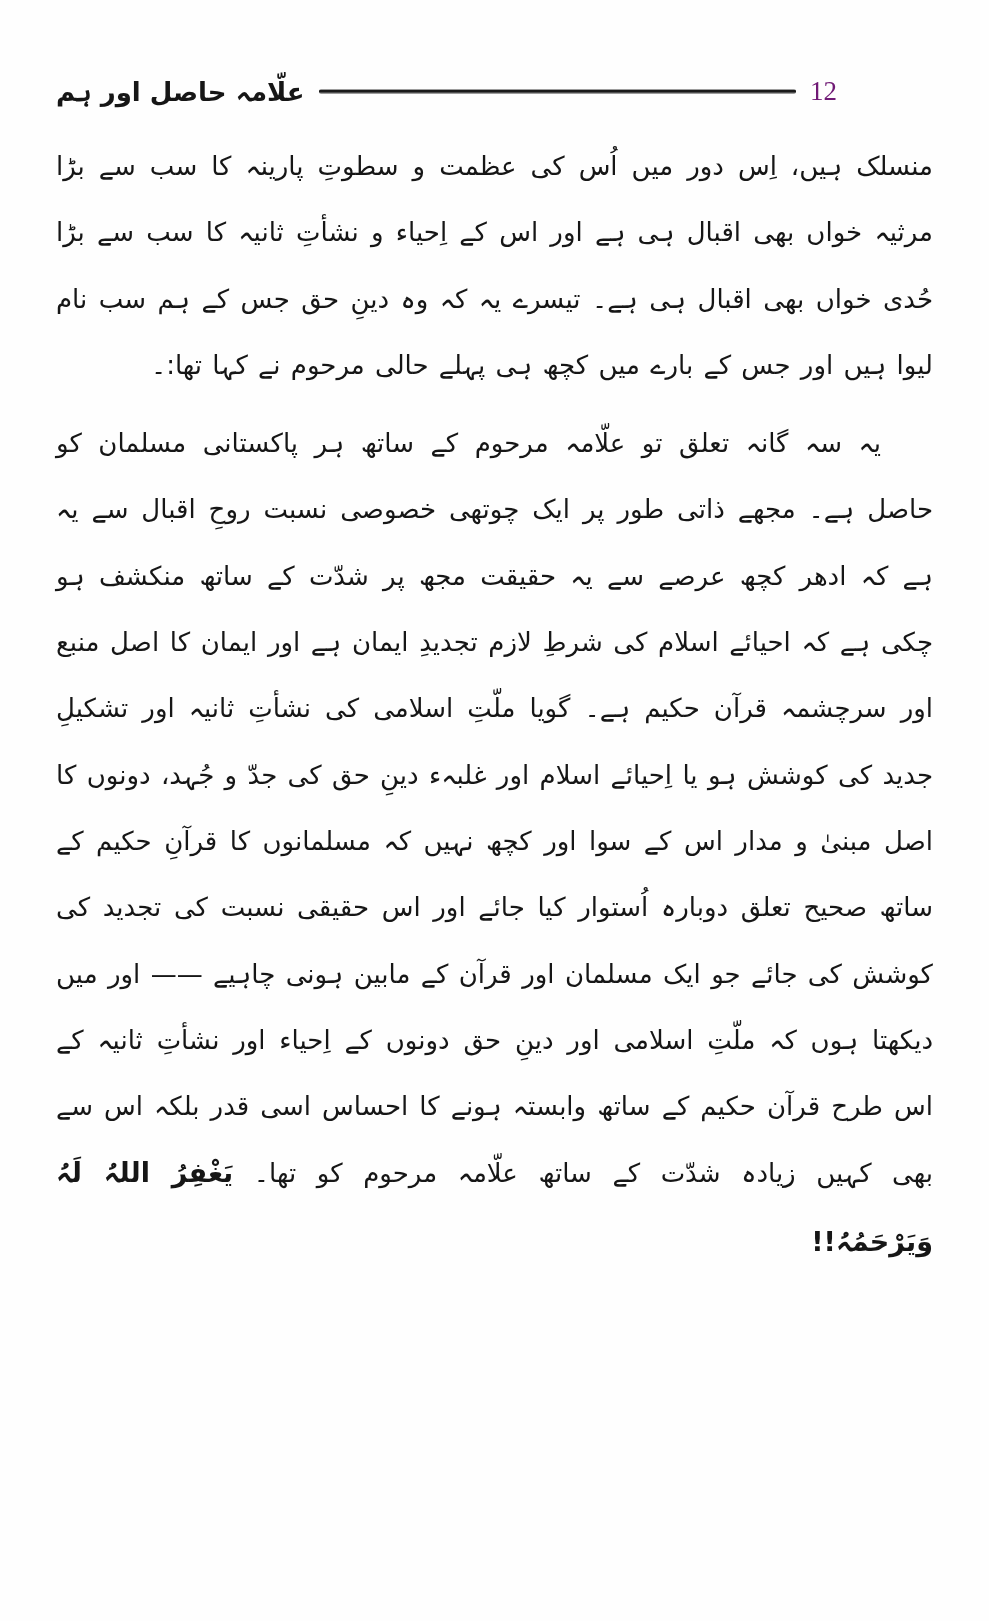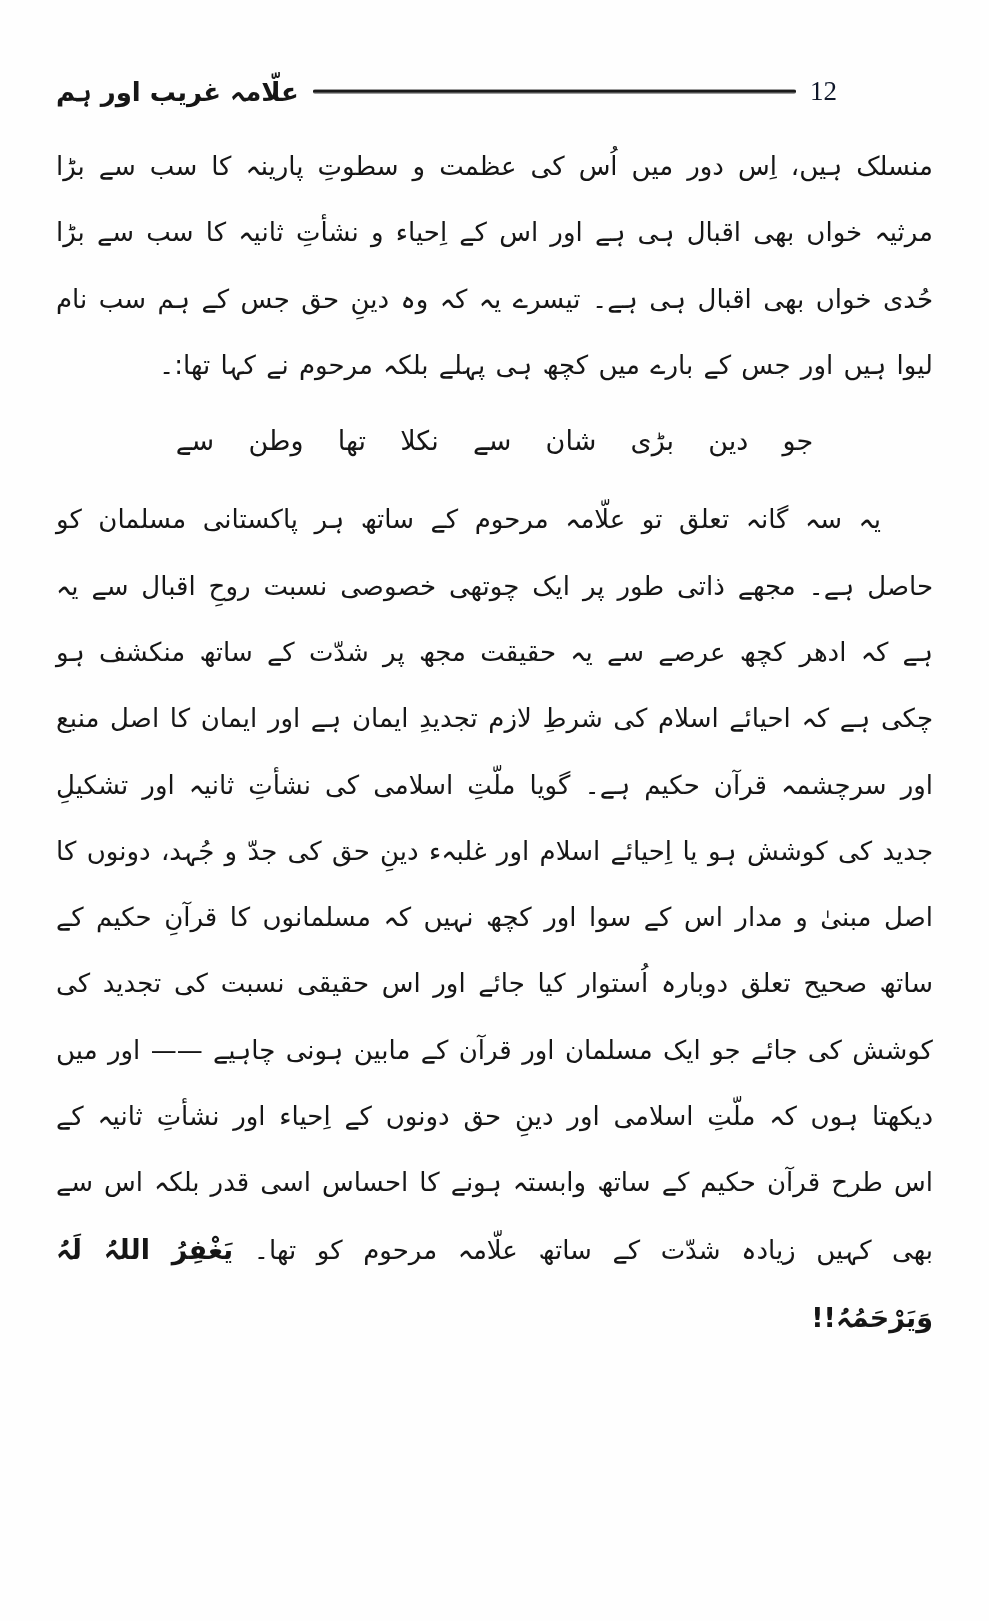--- a/index.html
+++ b/index.html
@@ -39,21 +39,21 @@
     height: 0;
     border-top: 4px solid #1a1a1a;
     border-bottom: 1px solid #1a1a1a;
     border-radius: 2px;
     transform: scaleY(0.9);
   }
   .page-number {
     font-family: "Liberation Serif", serif;
     font-size: 27px;
     font-weight: 500;
-    color: #0f172a;
+    color: #701a75;
   }
   
   .page-body {
     direction: rtl;
     text-align: justify;
   }
   .para {
     margin: 0 0 6px 0;
     font-size: 26px;
     line-height: 2.55;
@@ -79,31 +79,30 @@
     font-weight: bold;
     font-size: 27px;
   }
 </style>
 </head>
 <body>
 
 <div class="page">
 
   <header class="page-header">
-    <span class="header-title">علّامہ غریب اور ہم</span>
+    <span class="header-title">علّامہ حاصل اور ہم</span>
     <span class="header-rule"></span>
     <span class="page-number">12</span>
   </header>
 
   <main class="page-body">
 
-    <p class="para">منسلک ہیں، اِس دور میں اُس کی عظمت و سطوتِ پارینہ کا سب سے بڑا مرثیہ خواں بھی اقبال ہی ہے اور اس کے اِحیاء و نشأتِ ثانیہ کا سب سے بڑا حُدی خواں بھی اقبال ہی ہے۔ تیسرے یہ کہ وہ دینِ حق جس کے ہم سب نام لیوا ہیں اور جس کے بارے میں کچھ ہی پہلے بلکہ مرحوم نے کہا تھا:۔</p>
+    <p class="para">منسلک ہیں، اِس دور میں اُس کی عظمت و سطوتِ پارینہ کا سب سے بڑا مرثیہ خواں بھی اقبال ہی ہے اور اس کے اِحیاء و نشأتِ ثانیہ کا سب سے بڑا حُدی خواں بھی اقبال ہی ہے۔ تیسرے یہ کہ وہ دینِ حق جس کے ہم سب نام لیوا ہیں اور جس کے بارے میں کچھ ہی پہلے حالی مرحوم نے کہا تھا:۔</p>
 
     <div class="verse">
-      <p class="verse-line">جو دین بڑی شان سے نکلا تھا وطن سے</p>
     </div>
 
 
     <p class="para indent">
       <span>یہ سہ گانہ تعلق تو علّامہ مرحوم کے ساتھ ہر پاکستانی مسلمان کو حاصل ہے۔ مجھے ذاتی طور پر ایک چوتھی خصوصی نسبت روحِ اقبال سے یہ ہے کہ ادھر کچھ عرصے سے یہ حقیقت مجھ پر شدّت کے ساتھ منکشف ہو چکی ہے کہ احیائے اسلام کی شرطِ لازم تجدیدِ ایمان ہے اور ایمان کا اصل منبع اور سرچشمہ قرآن حکیم ہے۔ گویا ملّتِ اسلامی کی نشأتِ ثانیہ اور تشکیلِ جدید کی کوشش ہو یا اِحیائے اسلام اور غلبہء دینِ حق کی جدّ و جُہد، دونوں کا اصل مبنیٰ و مدار اس کے سوا اور کچھ نہیں کہ مسلمانوں کا قرآنِ حکیم کے ساتھ صحیح تعلق دوبارہ اُستوار کیا جائے اور اس حقیقی نسبت کی تجدید کی کوشش کی جائے جو ایک مسلمان اور قرآن کے مابین ہونی چاہیے —— اور میں دیکھتا ہوں کہ ملّتِ اسلامی اور دینِ حق دونوں کے اِحیاء اور نشأتِ ثانیہ کے اس طرح قرآن حکیم کے ساتھ وابستہ ہونے کا احساس اسی قدر بلکہ اس سے بھی کہیں زیادہ شدّت کے ساتھ علّامہ مرحوم کو تھا۔</span>
       <span class="dua">یَغْفِرُ اللہُ لَہُ وَیَرْحَمُہُ!!</span>
     </p>
 
   </main>
 </div>

